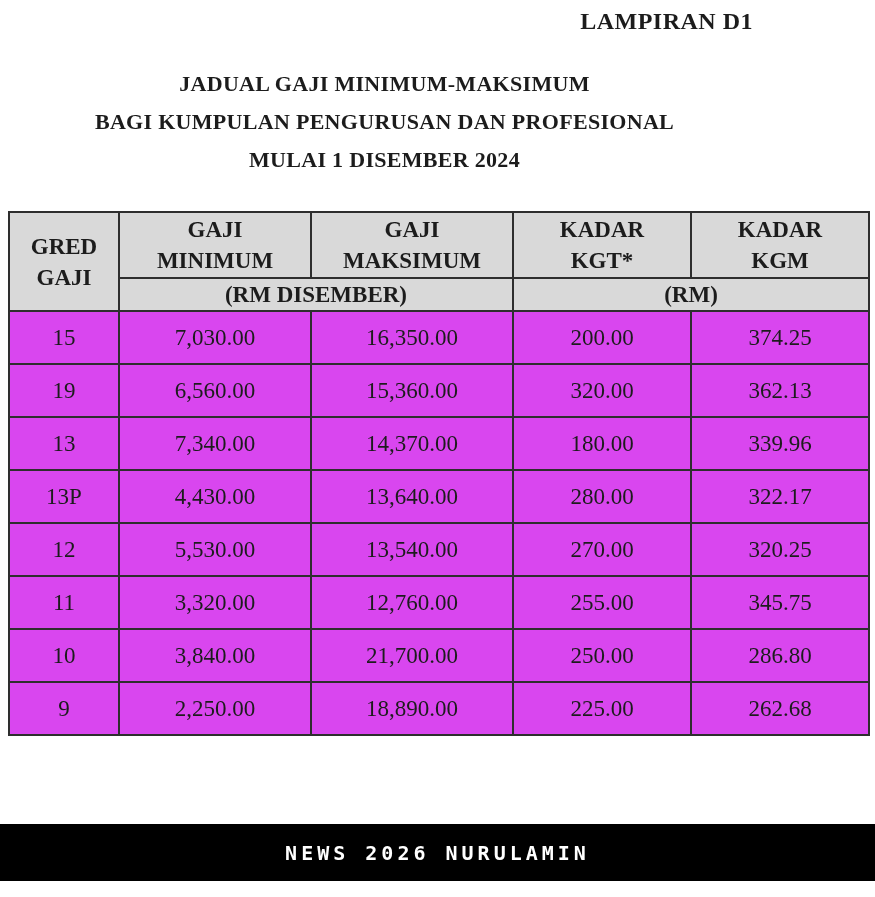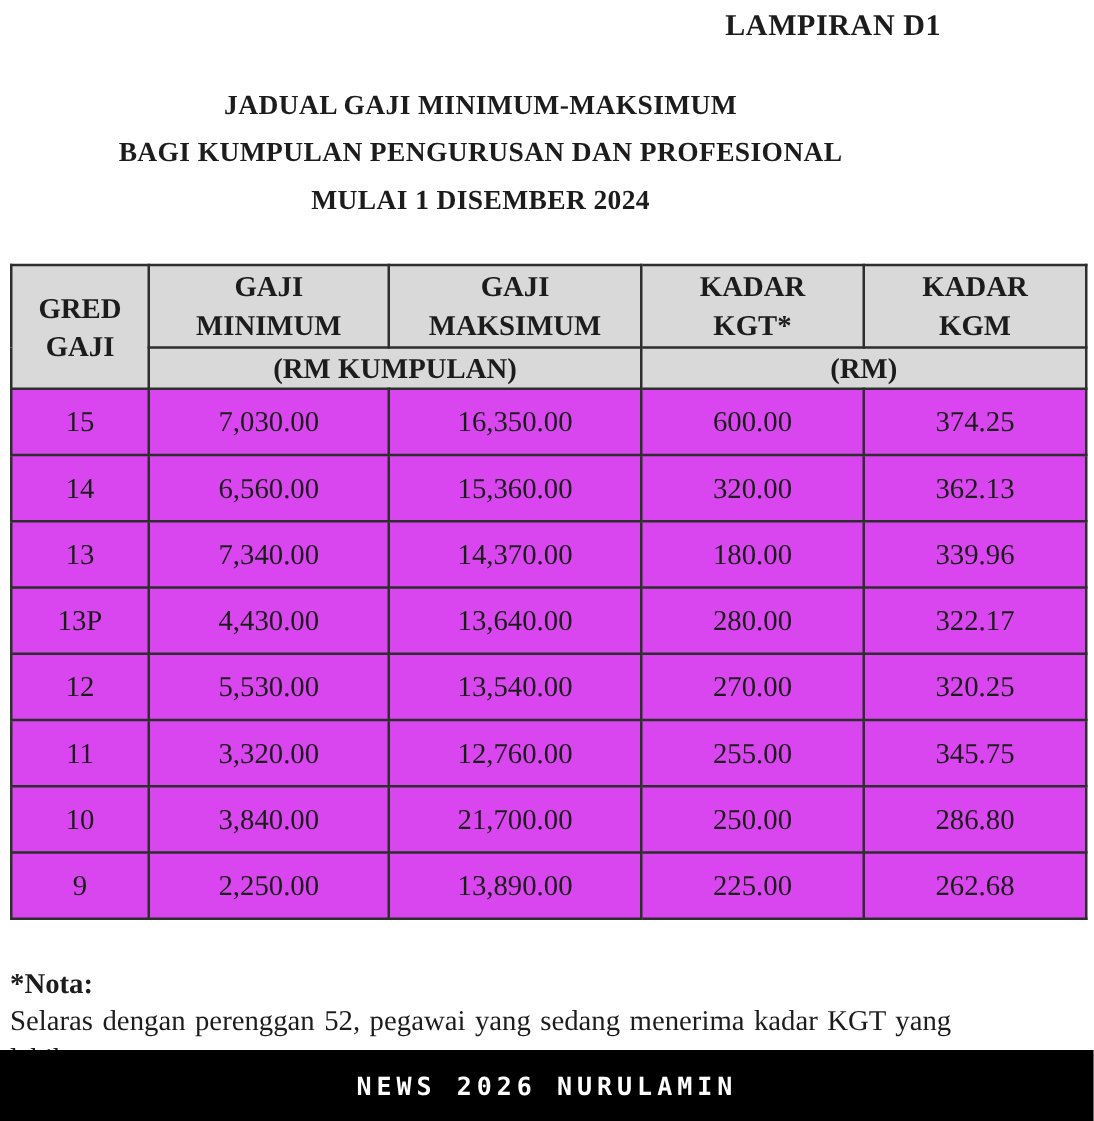--- a/index.html
+++ b/index.html
@@ -67,21 +67,21 @@
     line-height: 30px;
   }
   .note-line {
     line-height: 30px;
     text-align: justify;
     text-align-last: justify;
   }
 
   .watermark-bar {
     position: absolute;
-    left: 0; bottom: 0;
+    left: 0; bottom: 16px;
     width: 875px; height: 57px;
     background: #000000;
     display: flex;
     align-items: center;
     justify-content: center;
     z-index: 5;
     text-align: right;
   }
   .watermark-text {
     color: #ffffff;
@@ -129,34 +129,34 @@
         <th>
           <span>KADAR</span><br>
           <span>KGT*</span>
         </th>
         <th>
           <span>KADAR</span><br>
           <span>KGM</span>
         </th>
       </tr>
       <tr class="subhead-row">
-        <th colspan="2">(RM KUMPULAN)</th>
+        <th colspan="2">(RM DISEMBER)</th>
         <th colspan="2">(RM)</th>
       </tr>
     </thead>
     <tbody>
       <tr>
         <td>15</td>
         <td>7,030.00</td>
         <td>16,350.00</td>
-        <td>600.00</td>
+        <td>200.00</td>
         <td>374.25</td>
       </tr>
       <tr>
-        <td>14</td>
+        <td>19</td>
         <td>6,560.00</td>
         <td>15,360.00</td>
         <td>320.00</td>
         <td>362.13</td>
       </tr>
       <tr>
         <td>13</td>
         <td>7,340.00</td>
         <td>14,370.00</td>
         <td>180.00</td>
@@ -186,30 +186,25 @@
       <tr>
         <td>10</td>
         <td>3,840.00</td>
         <td>21,700.00</td>
         <td>250.00</td>
         <td>286.80</td>
       </tr>
       <tr>
         <td>9</td>
         <td>2,250.00</td>
-        <td>13,890.00</td>
+        <td>18,890.00</td>
         <td>225.00</td>
         <td>262.68</td>
       </tr>
     </tbody>
   </table>
 
-  <div class="note">
-    <div class="note-heading">*Nota:</div>
-    <div class="note-line">Selaras dengan perenggan 52, pegawai yang sedang menerima kadar KGT yang lebih</div>
-    <div class="note-line">tinggi daripada kadar KGT berkuat kuasa mulai 1 Disember 2024 akan kekal</div>
-  </div>
 
 </div>
 
 <div class="watermark-bar">
   <span class="watermark-text">NEWS 2026 NURULAMIN</span>
 </div>
 
 </body></html>

